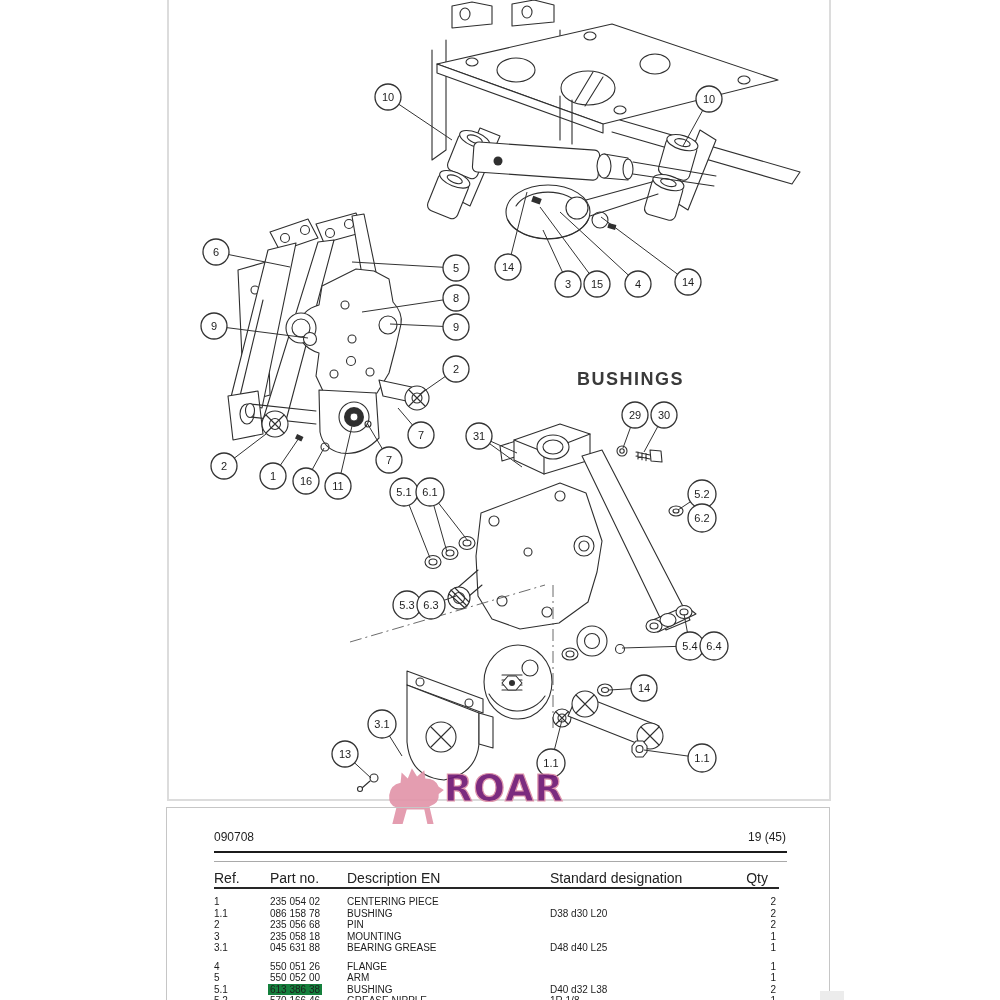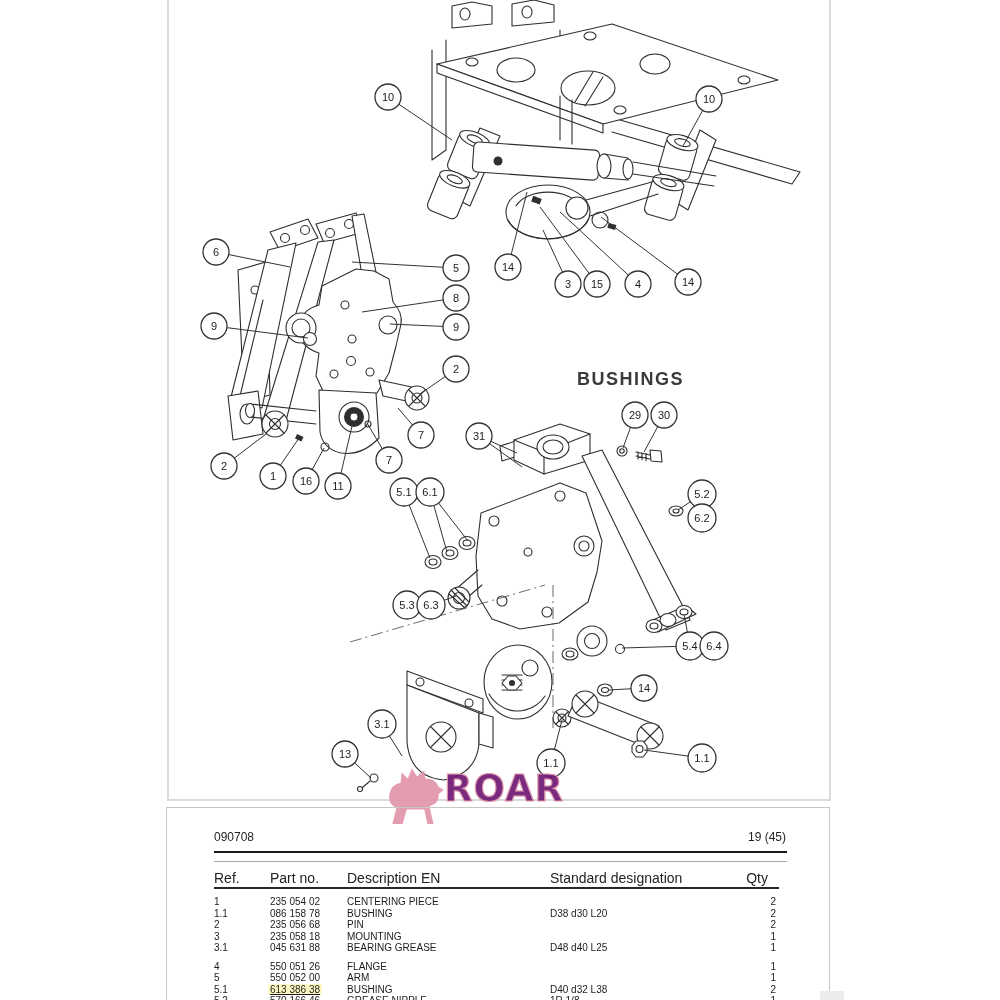--- a/index.html
+++ b/index.html
@@ -429,21 +429,21 @@
       </div>
       <div class="trow" style="top: 164px;">
         <span class="col-ref">5</span>
         <span class="col-part">550 052 00</span>
         <span class="col-desc">ARM</span>
         <span class="col-std"></span>
         <span class="qty-cell">1</span>
       </div>
       <div class="trow" style="top: 175.5px;">
         <span class="col-ref">5.1</span>
-        <span class="col-part hl" style="background: #fef9c3; text-decoration: underline;">613 386 38</span>
+        <span class="col-part hl" style="background: #15803d;">613 386 38</span>
         <span class="col-desc">BUSHING</span>
         <span class="col-std">D40 d32 L38</span>
         <span class="qty-cell">2</span>
       </div>
       <div class="trow" style="top: 187px;">
         <span class="col-ref">5.2</span>
         <span class="col-part">570 166 46</span>
         <span class="col-desc">GREASE NIPPLE</span>
         <span class="col-std">1R 1/8</span>
         <span class="qty-cell">1</span>

